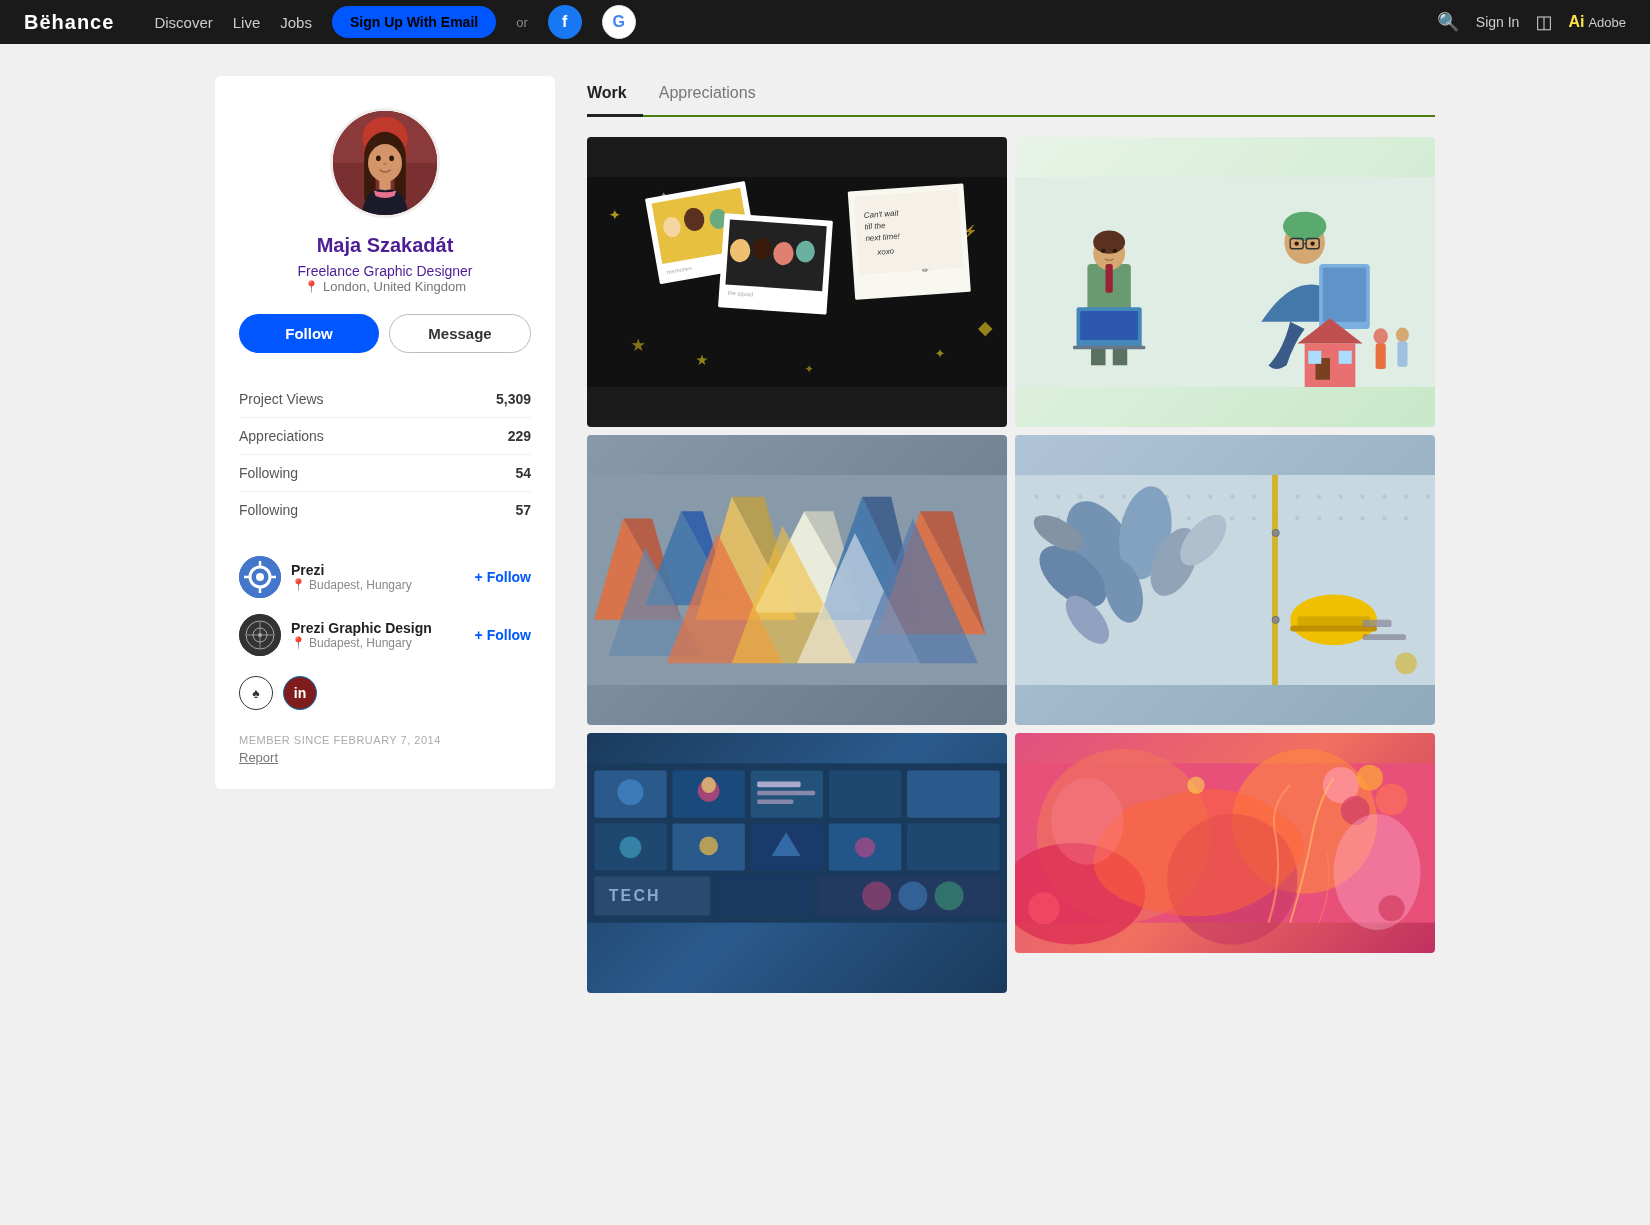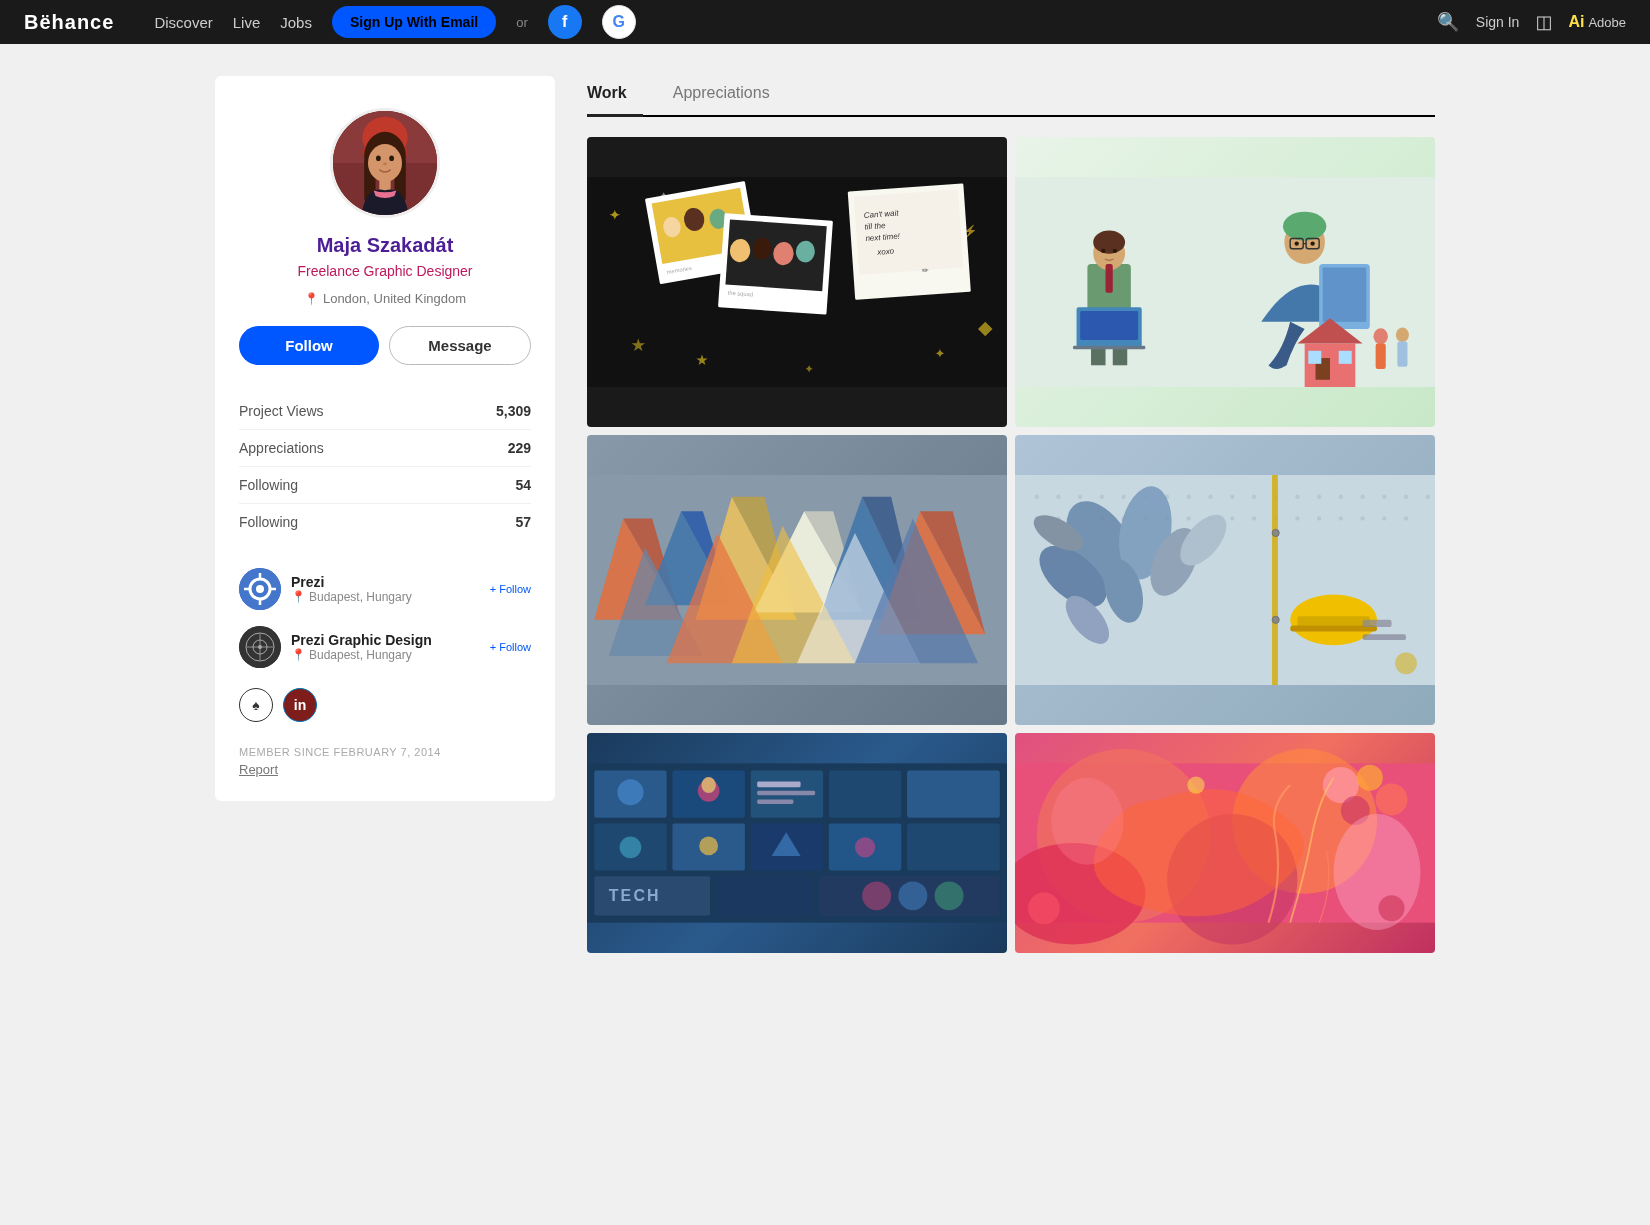--- a/index.html
+++ b/index.html
@@ -68,21 +68,21 @@
     .avatar-wrap { display: flex; justify-content: center; margin-bottom: 16px; }
     .avatar-circle {
       width: 110px; height: 110px; border-radius: 50%;
       background: linear-gradient(135deg, #c0392b 0%, #7b2d2d 40%, #5a1e1e 100%);
       overflow: hidden;
       border: 3px solid #eee;
       position: relative;
       display: flex; align-items: center; justify-content: center;
     }
     .profile-name { text-align: center; font-size: 20px; font-weight: 700; margin-bottom: 6px; color: #4c1d95; }
-    .profile-title { text-align: center; font-size: 14px; color: #be185d; margin-bottom: 12px; }
+    .profile-title { text-align: center; font-size: 14px; color: #4c1d95; }
     .profile-location { text-align: center; font-size: 13px; color: #777; margin-bottom: 20px; display: flex; align-items: center; justify-content: center; gap: 4px; }
     .location-pin { color: #999; font-size: 12px; }
 
     .profile-actions { display: flex; gap: 10px; margin-bottom: 28px; }
     .btn-follow {
       flex: 1; background: #0057ff; color: #fff; border: none;
       border-radius: 24px; padding: 10px; font-size: 15px; font-weight: 600; cursor: pointer;
     }
     .btn-message {
       flex: 1; background: #fff; color: #333; border: 1.5px solid #bbb;
@@ -100,36 +100,36 @@
     .org-item { display: flex; align-items: center; gap: 10px; margin-bottom: 16px; }
     .org-avatar {
       width: 42px; height: 42px; border-radius: 50%;
       overflow: hidden; flex-shrink: 0;
       display: flex; align-items: center; justify-content: center;
       font-size: 10px; font-weight: 700; color: #fff;
     }
     .org-info { flex: 1; }
     .org-name { font-size: 14px; font-weight: 600; color: #222; }
     .org-loc { font-size: 12px; color: #888; display: flex; align-items: center; gap: 3px; }
-    .org-follow-btn { font-size: 11px; color: #0057ff; cursor: pointer; font-weight: 400; }
+    .org-follow-btn { font-size: 14px; color: #0057ff; cursor: pointer; font-weight: 700; }
 
     .social-links { display: flex; gap: 10px; margin-bottom: 24px; }
     .social-icon {
       width: 34px; height: 34px; border-radius: 50%;
       border: 1.5px solid #333;
       display: flex; align-items: center; justify-content: center;
       cursor: pointer; font-size: 14px; font-weight: 700; color: #333;
     }
 
     .member-since { font-size: 11px; color: #aaa; text-transform: uppercase; letter-spacing: 0.5px; margin-bottom: 4px; }
     .report-link { font-size: 13px; color: #777; cursor: pointer; text-decoration: underline; }
 
     
     .main-content { flex: 1; }
-    .content-tabs { display: flex; gap: 14px; margin-bottom: 20px; border-bottom: 2px solid #000000; }
+    .content-tabs { display: flex; gap: 0; margin-bottom: 20px; border-bottom: 2px solid #4d7c0f; }
     .tab-item {
       font-size: 16px; padding: 8px 16px 12px 0; cursor: pointer; color: #777;
       border-bottom: 3px solid transparent; margin-bottom: -2px;
     }
     .tab-item.active { color: #222; border-bottom: 3px solid #222; font-weight: 600; }
 
     .projects-grid { display: grid; grid-template-columns: 1fr 1fr; gap: 8px; }
     .project-card {
       border-radius: 4px; overflow: hidden; cursor: pointer;
       position: relative; background: #ddd;
@@ -164,21 +164,21 @@
     .proj4 {
       background: linear-gradient(135deg, #b0c4d8 0%, #8faabb 100%);
       height: 290px;
       position: relative;
       overflow: hidden;
     }
 
     
     .proj5 {
       background: linear-gradient(135deg, #1a3a5c, #2a5a8c, #1a3a5c);
-      height: 220px;
+      height: 260px;
       position: relative;
       overflow: hidden;
       text-align: center;
     }
     .proj6 {
       background: linear-gradient(135deg, #e05080, #f07060, #c03060);
       height: 220px;
       position: relative;
       overflow: hidden;
     }

